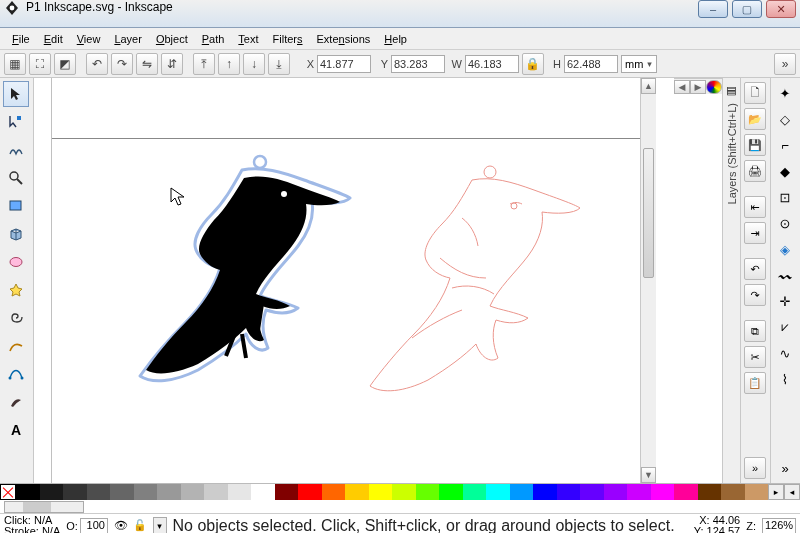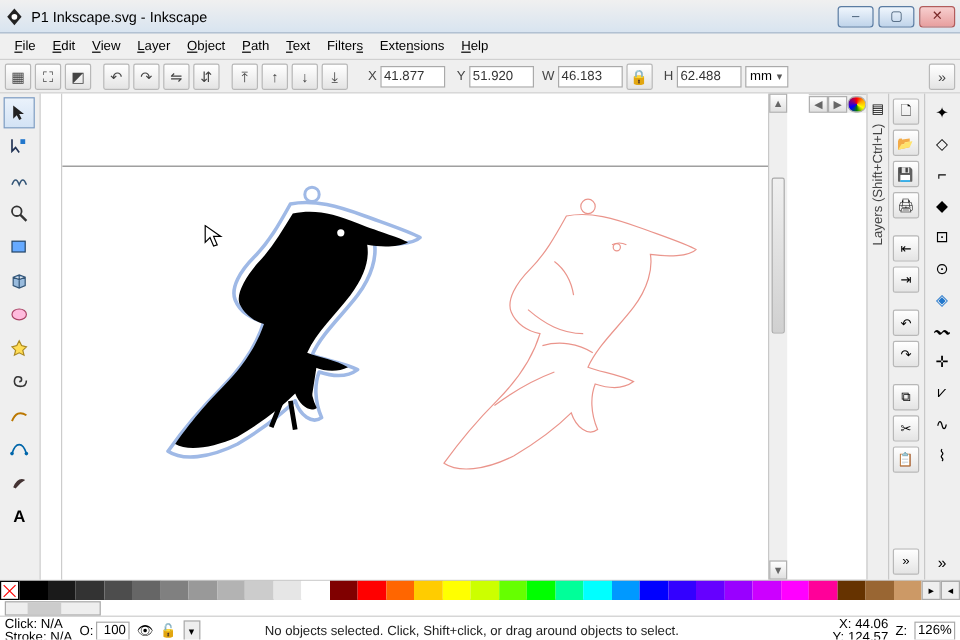--- a/index.html
+++ b/index.html
@@ -1,17 +1,17 @@
 <!DOCTYPE html>
 <html><head>
 <meta charset="utf-8">
 <style>
 * { box-sizing: border-box; margin: 0; padding: 0; font-family: "Segoe UI", Tahoma, sans-serif; font-size: 11px; }
 body { background: #fff; width: 800px; height: 533px; overflow: hidden; user-select: none; }
-.titlebar { height: 28px; background: linear-gradient(#f0f0f0,#d8e4f0); display: flex; align-items: center; padding: 0 4px; border-bottom: 1px solid #8a9fb8; }
+.titlebar { height: 28px; background: linear-gradient(#f0f0f0,#d8e4f0); display: flex; align-items: flex-start; padding: 0 4px; border-bottom: 1px solid #8a9fb8; }
 .titlebar .icon { width: 16px; height: 16px; margin-right: 6px; }
 .titlebar .title { flex: 1; font-size: 12px; }
 .titlebar .winbtns { display: flex; gap: 0; }
 .titlebar .winbtns div { width: 30px; height: 18px; border: 1px solid #5a7ca3; border-radius: 3px; margin-left: 4px; background: linear-gradient(#f0f6fd,#c0d4ea); display:flex; align-items:center; justify-content:center; font-size:11px; color:#38506a; }
 .titlebar .winbtns .close { background: linear-gradient(#f7cfcf,#e79f9f); border-color:#b25c5c; color:#7a2a2a; }
 .menubar { height: 22px; display: flex; align-items: center; padding: 0 6px; gap: 2px; background:#f0f0f0; border-bottom:1px solid #d0d0d0; }
 .menubar span { padding: 2px 6px; }
 .menubar span u { text-decoration: underline; }
 .toprow { height: 28px; background:#efefef; border-bottom:1px solid #c8c8c8; display:flex; align-items:center; padding:0 4px; gap:3px; }
 .tbtn { width:22px; height:22px; border:1px solid #b8b8b8; background:linear-gradient(#fff,#e4e4e4); border-radius:2px; display:flex; align-items:center; justify-content:center; font-size:12px; color:#444; }
@@ -52,21 +52,21 @@
 .palette .palctrl { width:16px; height:16px; border:1px solid #aaa; background:#eee; display:flex; align-items:center; justify-content:center; font-size:9px; }
 .statusrow1 { height:14px; display:flex; align-items:center; border-top:1px solid #ccc; }
 .statusrow1 .hsb { flex:0 0 80px; height:12px; border:1px solid #aaa; background:#eee; margin:0 4px; position:relative; }
 .statusrow1 .hsb .th { position:absolute; left:18px; width:28px; top:0; bottom:0; background:#ccc; }
 .statusrow2 { height:24px; display:flex; align-items:center; border-top:1px solid #ccc; padding:0 4px; gap:6px; }
 .statusrow2 .fs { display:flex; flex-direction:column; font-size:10px; line-height:11px; }
 .statusrow2 .opbox { display:flex; align-items:center; gap:2px; }
 .statusrow2 .opin { width:28px; height:16px; border:1px solid #aaa; text-align:right; padding:0 2px; }
 .statusrow2 .layerdd { height:18px; border:1px solid #aaa; background:#fff; display:flex; align-items:center; padding:0 4px; font-weight:bold; font-size:10px; }
 .statusrow2 .ddarrow { width:14px; height:18px; border:1px solid #aaa; background:#eee; display:flex; align-items:center; justify-content:center; font-size:9px; margin-left:-1px; }
-.statusrow2 .msg { flex:1; overflow:hidden; white-space:nowrap; text-overflow:ellipsis; font-size:11px; color:#222;margin-left:48px; }
+.statusrow2 .msg { flex:1; overflow:hidden; white-space:nowrap; text-overflow:ellipsis; font-size:16px; color:#222; }
 .statusrow2 .xy { display:flex; flex-direction:column; font-size:10px; line-height:11px; text-align:right; }
 .statusrow2 .zoominp { width:34px; height:16px; border:1px solid #aaa; text-align:center; padding:0 2px; }
 .cursor { position:absolute; left:118px; top:109px; font-size:16px; pointer-events:none; }
 .pageedge { position:absolute; left:-20px; top:60px; right:-40px; bottom:-100px; border:1px solid #888; box-shadow:2px 2px 2px rgba(0,0,0,.2); }
 </style>
 </head>
 <body>
 
 <div class="titlebar">
   <span class="icon">
@@ -107,21 +107,21 @@
   <div class="tbtn">⇵</div>
   <div class="tsep"></div>
   <div class="tbtn">⤒</div>
   <div class="tbtn">↑</div>
   <div class="tbtn">↓</div>
   <div class="tbtn">⤓</div>
   <div class="tsep"></div>
   <span class="coordlabel">X</span>
   <div class="coordinput">41.877</div>
   <span class="coordlabel">Y</span>
-  <div class="coordinput">51.920</div>
+  <div class="coordinput">83.283</div>
   <span class="coordlabel">W</span>
   <div class="coordinput">46.183</div>
   <div class="tbtn">🔒</div>
   <span class="coordlabel">H</span>
   <div class="coordinput">62.488</div>
   <div class="unitsel">mm</div>
   <div style="flex:1"></div>
   <div class="tbtn">»</div>
 </div>
 

